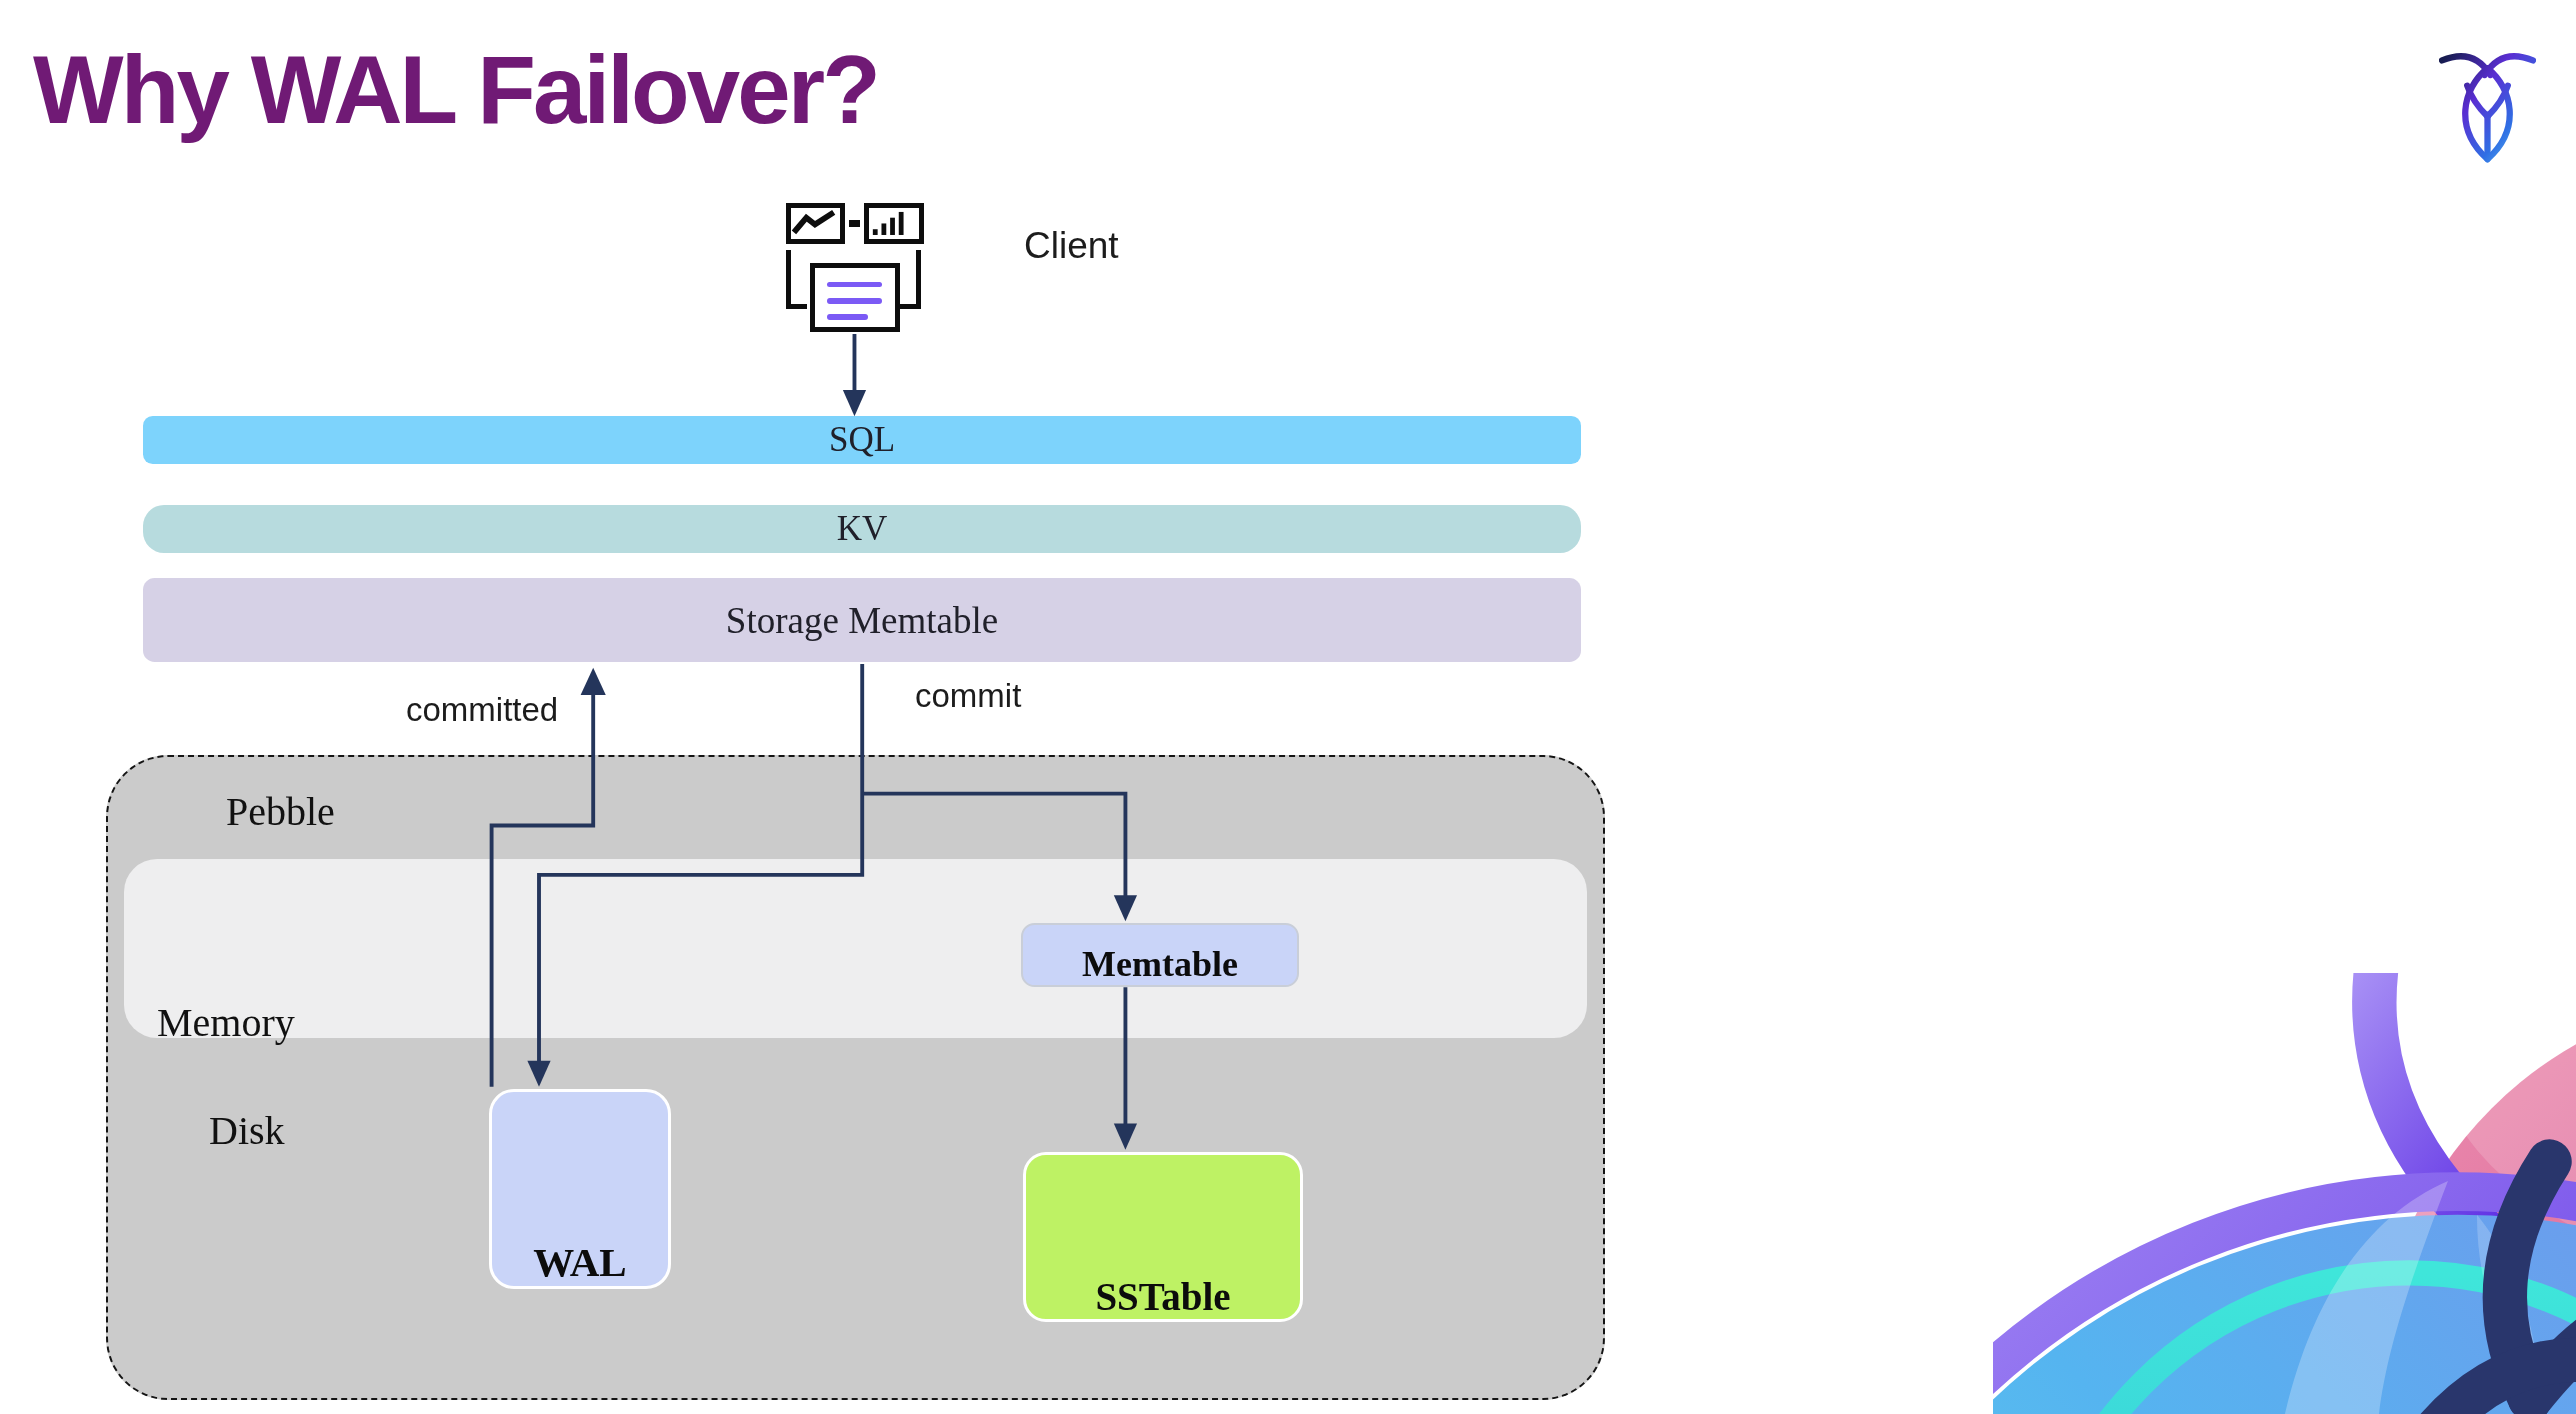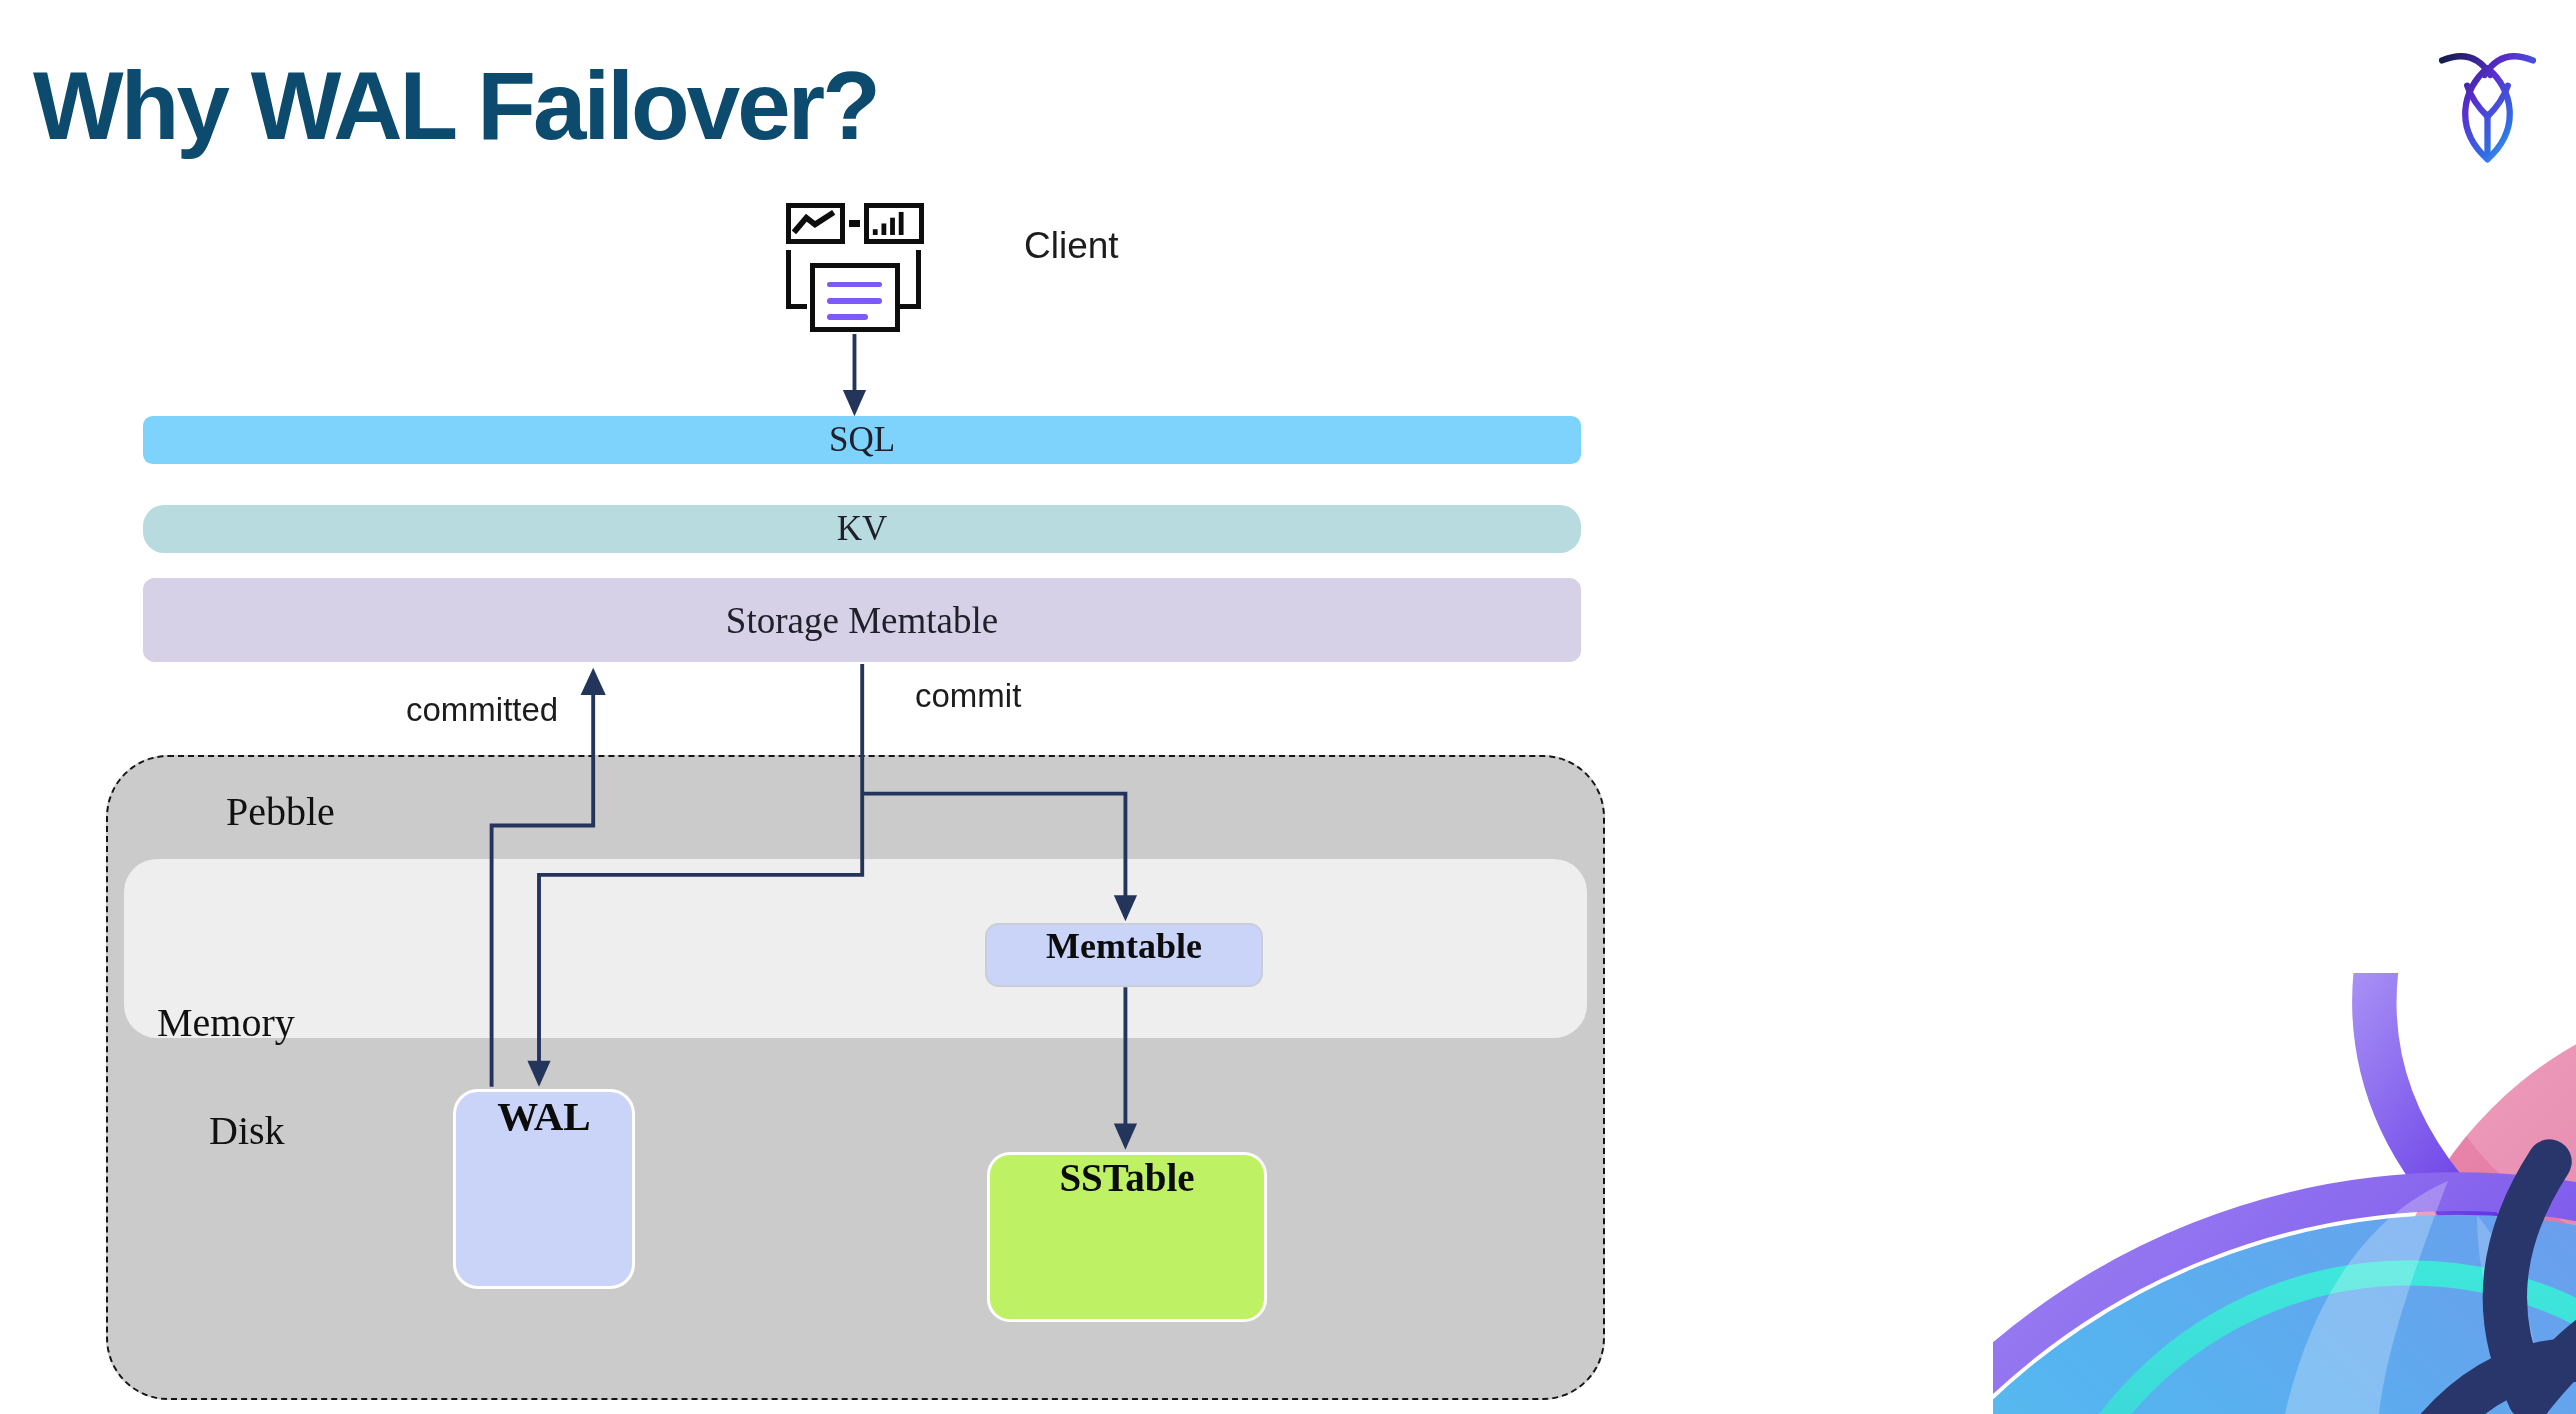--- a/index.html
+++ b/index.html
@@ -6,21 +6,21 @@
   html,body { background:#ffffff; }
   .canvas {
     position:relative; width:2576px; height:1415px;
     background:#ffffff; overflow:hidden;
     font-family:"Liberation Sans", sans-serif;
     color:var(--text, #1b1b1b);
   }
 
   .title {
     position:absolute; left:33px; top:35px;
-    font-size:96px; font-weight:700; letter-spacing:-2.9px; color:#0c4a6e;margin-top:16px;
+    font-size:96px; font-weight:700; letter-spacing:-2.9px; color:#701a75;
   }
 
   
   .chartbox { position:absolute; background:#fff; border:5.8px solid #0d0d0d; }
   .cb1 { left:786px; top:203px; width:59px; height:41px; }
   .cb2 { left:864px; top:203px; width:60px; height:41px; }
   .icon-dash { position:absolute; left:849px; top:220px; width:10.6px; height:6.8px; background:#0d0d0d; }
   .bracket { position:absolute; width:21px; height:59px; }
   .bracket.left  { left:786px; top:250px; border-left:5.8px solid #0d0d0d; border-bottom:5.8px solid #0d0d0d; }
   .bracket.right { left:900px; top:250px; border-right:5.8px solid #0d0d0d; border-bottom:5.8px solid #0d0d0d; }
@@ -53,22 +53,22 @@
   }
   .zone-label { position:absolute; font-family:"Liberation Serif", serif; font-size:40px; color:#111; z-index:5; white-space:nowrap; }
 
   
   .connectors { position:absolute; left:0; top:0; z-index:3; }
   .connectors path, .connectors polyline { stroke:var(--connector,#24355b); stroke-width:4; fill:none; }
   .connectors polygon { fill:var(--connector,#24355b); }
 
   
   .node {
-    position:absolute; display:flex; align-items:flex-start; justify-content:center;
-    font-family:"Liberation Serif", serif; font-weight:700; color:#0c0c0c; z-index:4;
+    position:absolute; display:flex; align-items:flex-end; justify-content:center;
+    font-family:"Liberation Serif", serif; font-weight:700; color:#0c0c0c; z-index:4;margin-left:36px;
   }
   .node-wal      { left:453px;  top:1089px; width:182px; height:200px; border:3.9px solid #ffffff; border-radius:25px; font-size:41px; }
   .node-memtable { left:985px; top:923px;  width:278px; height:64px;  border:2.9px solid #c9ced8; border-radius:13.5px; font-size:36px; }
   .node-sstable  { left:987px; top:1152px; width:280px; height:170px; border:3.9px solid #ffffff; border-radius:23px; font-size:39px; }
 
   
   .bullets { position:absolute; left:1699px; top:528px; width:871px; z-index:5; }
   .bullet { display:flex; margin-bottom:43px; }
   .bullet-dot { width:22px; height:22px; border-radius:50%; background:#000; margin:19.4px 0 0 25px; flex:none; }
   .bullet-text { margin-left:68px; font-size:45px; line-height:61px; color:#1b1b1b; white-space:pre-line; }

